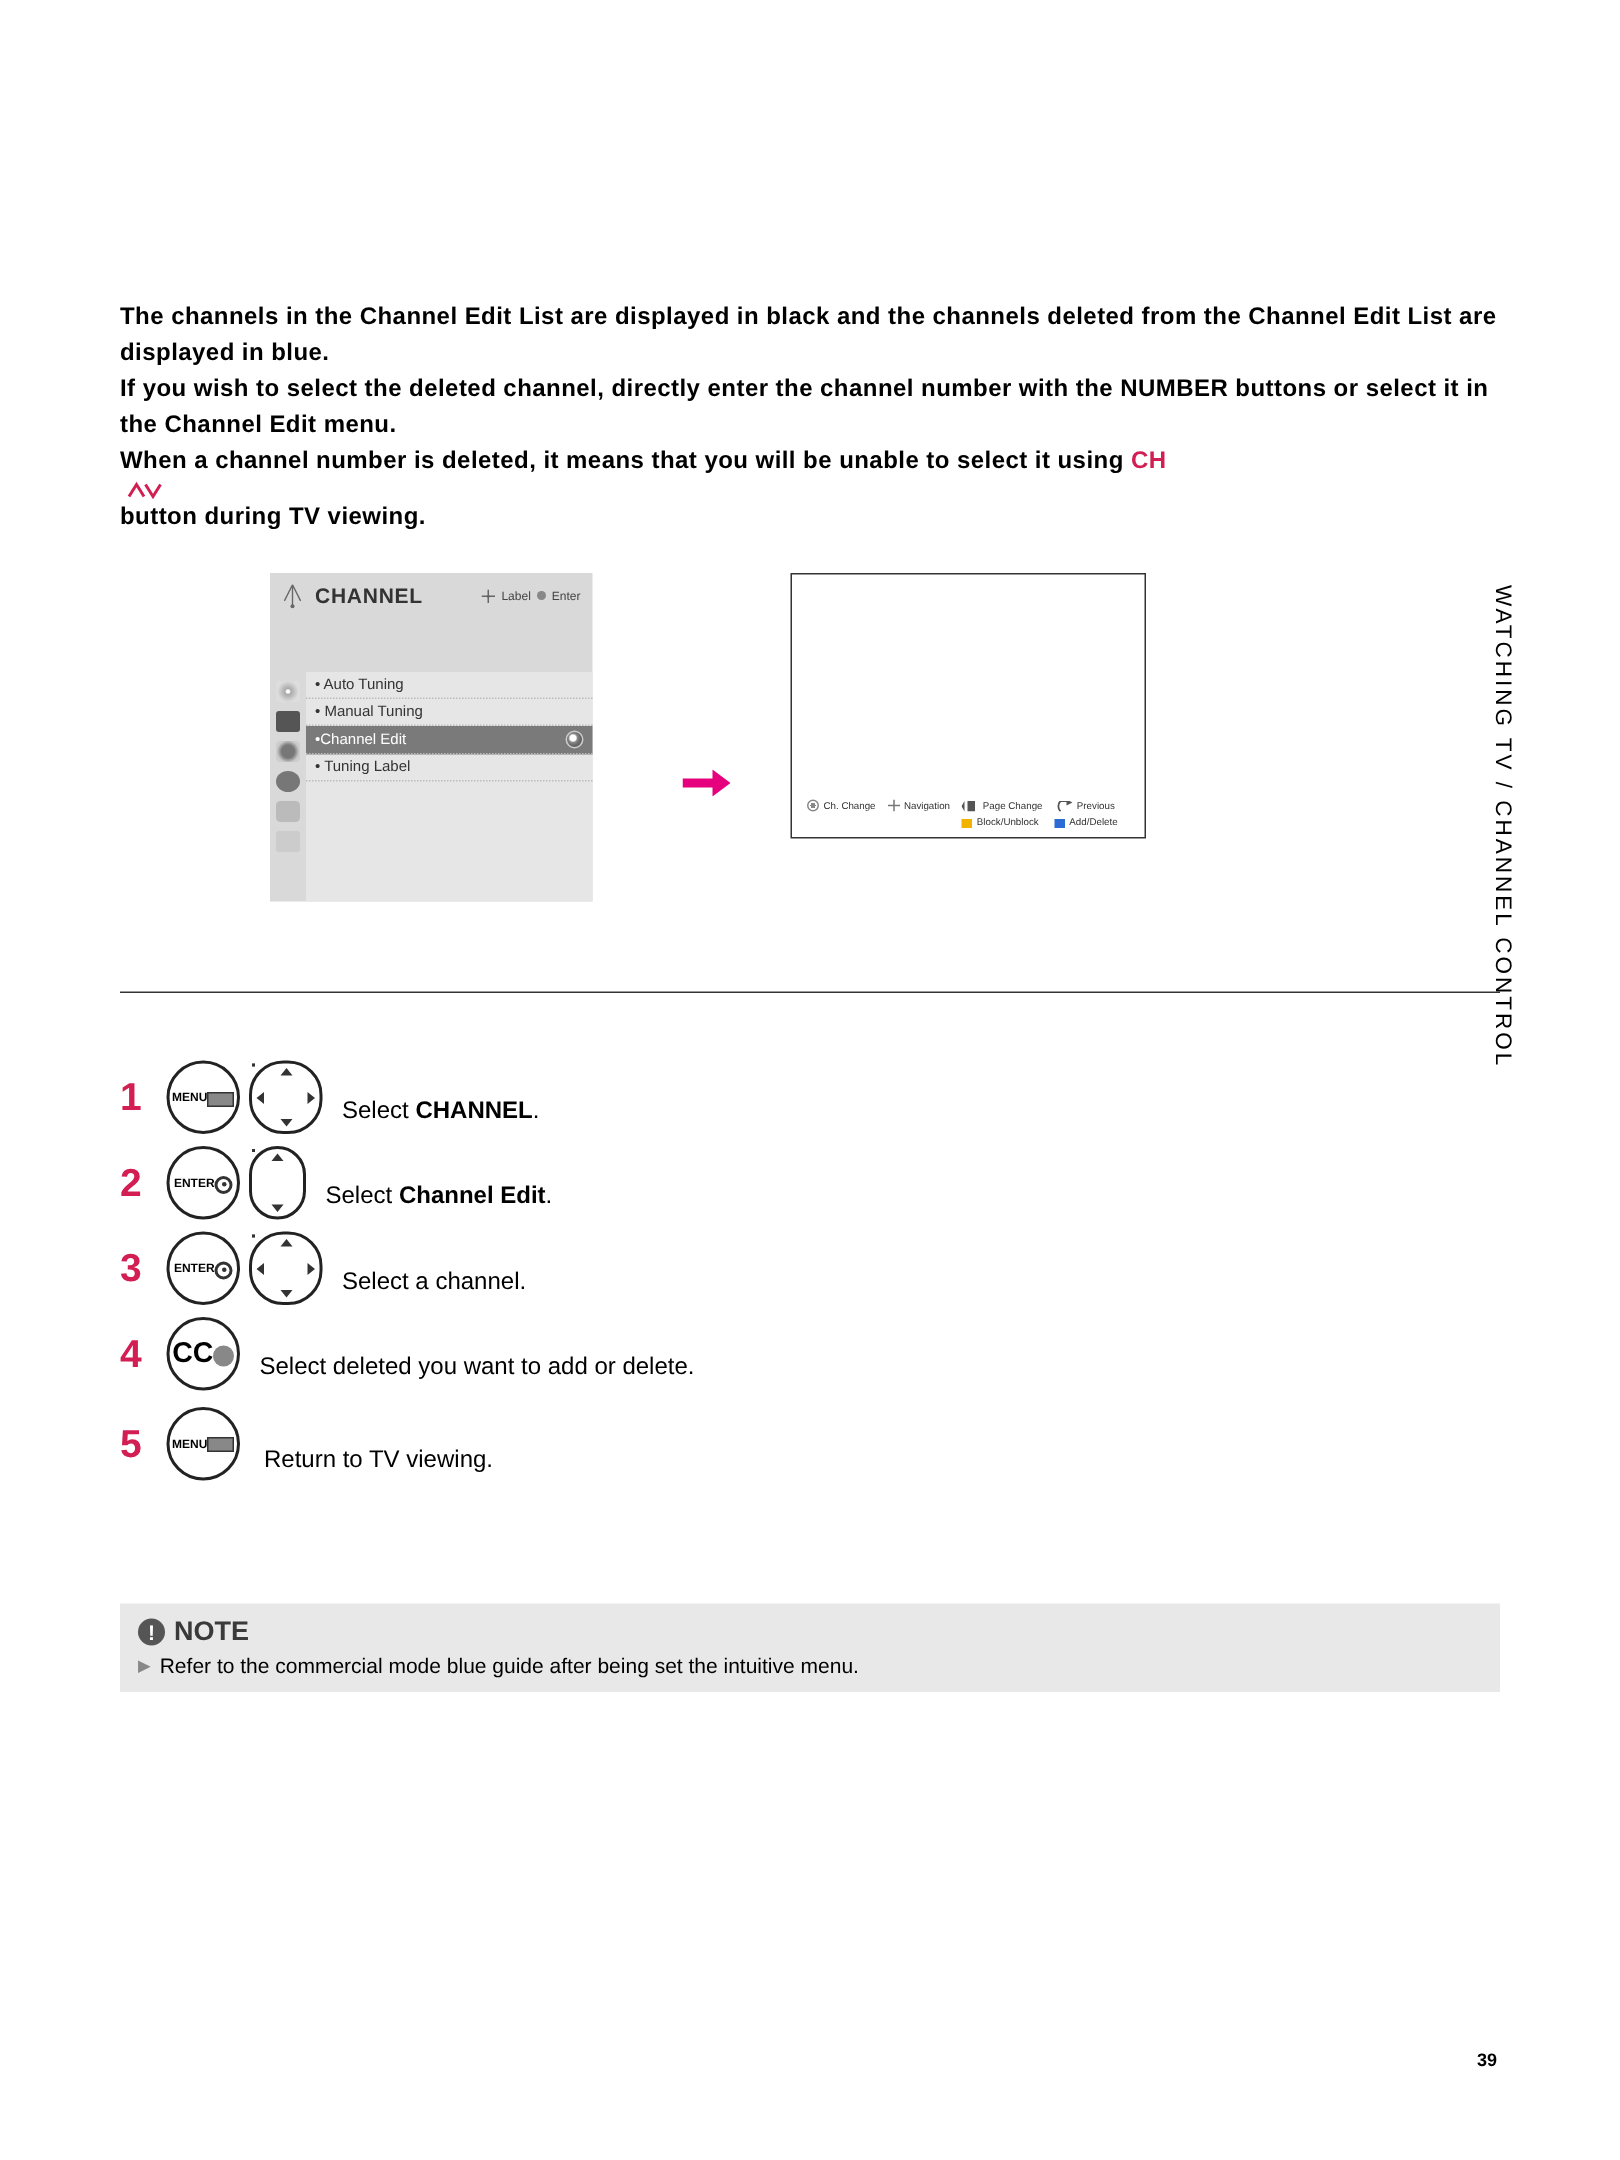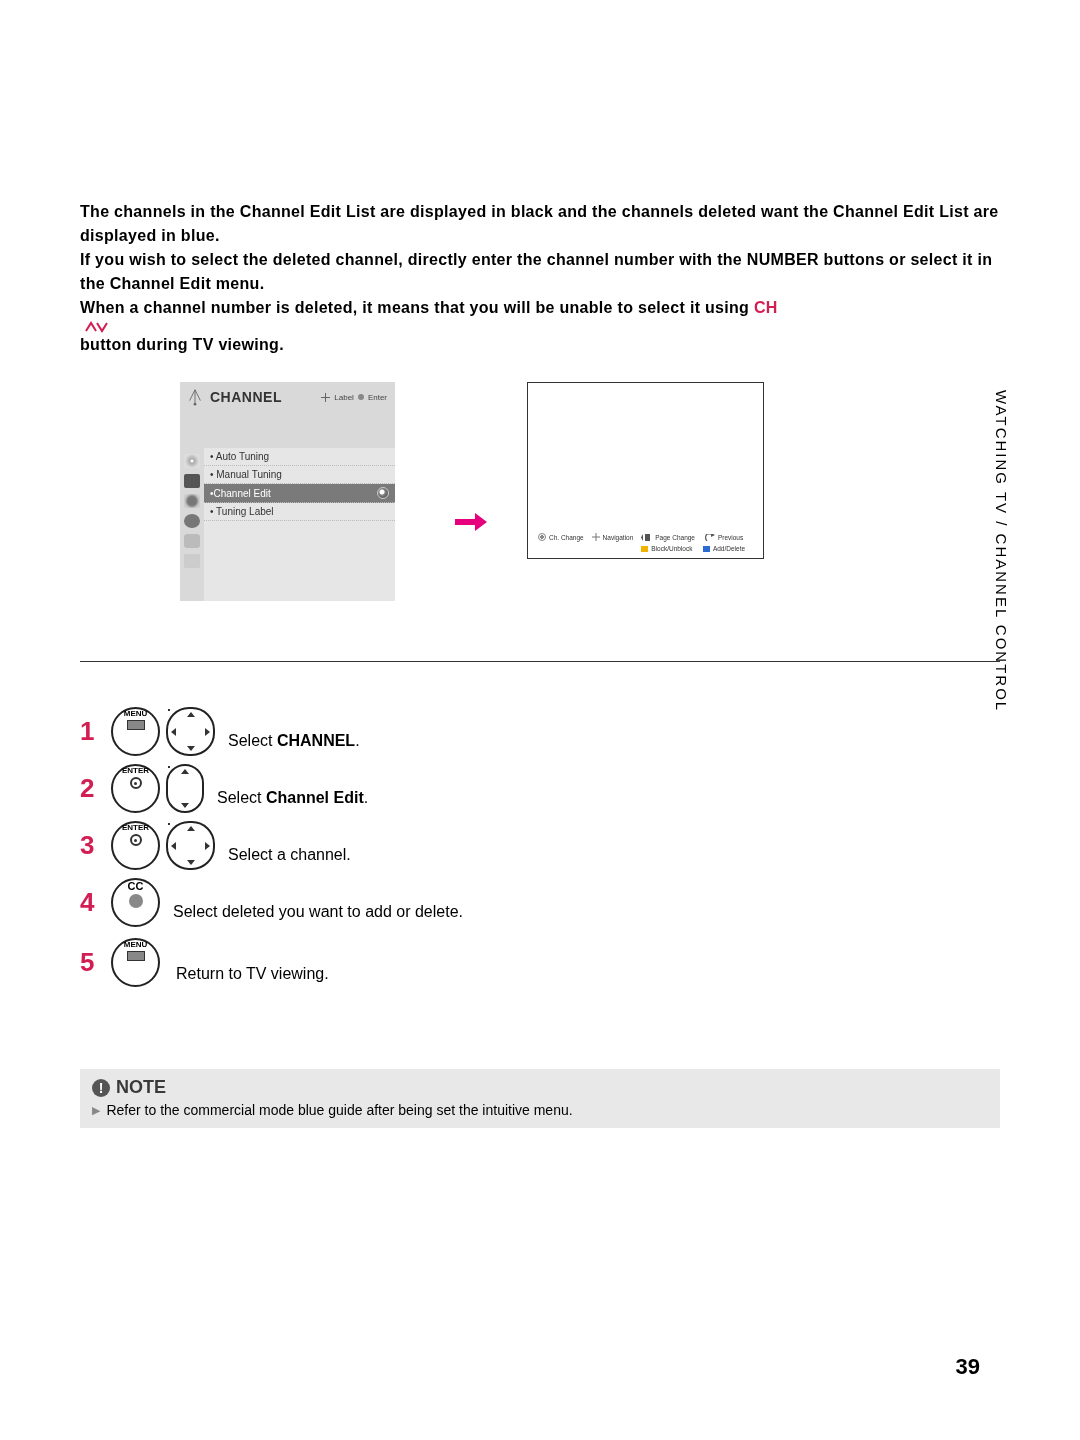--- a/index.html
+++ b/index.html
@@ -26,54 +26,54 @@
   .arrow-big{color:#e6007e;font-size:26px;font-weight:bold;align-self:center;margin:60px 40px 0 60px;}
   .list-screen{width:235px;height:175px;border:1px solid #333;background:#fff;position:relative;}
   .list-screen .legend{position:absolute;bottom:6px;left:0;right:0;font-size:6.5px;color:#333;display:grid;grid-template-columns:auto auto auto auto;row-gap:4px;padding:0 10px;}
   .list-screen .legend span{display:flex;align-items:center;gap:3px;}
   .list-screen .legend .sq{width:7px;height:6px;display:inline-block;}
   .side-tab{position:absolute;right:70px;top:390px;writing-mode:vertical-rl;font-size:15px;letter-spacing:2px;font-weight:500;}
   .divider{border-top:1px solid #333;margin-top:60px;}
   .steps{margin-top:45px;}
   .step{display:flex;align-items:center;margin-bottom:8px;}
   .step .num{color:#d21e52;font-size:26px;font-weight:bold;width:28px;}
-  .step .btn{width:45px;height:45px;border:2px solid #222;border-radius:50%;display:flex;flex-direction:column;align-items:center;font-size:8px;font-weight:bold;margin:0 3px;}
+  .step .btn{width:45px;height:45px;border:2px solid #222;border-radius:50%;display:flex;flex-direction:row;align-items:center;justify-content:center;font-size:8px;font-weight:bold;margin:0 3px;}
   .step .btn.menu .rect{width:16px;height:8px;background:#888;border:1px solid #333;margin-top:2px;}
   .step .btn.enter .circ{width:8px;height:8px;border:2px solid #333;border-radius:50%;margin-top:2px;display:flex;align-items:center;justify-content:center;}
   .step .btn.enter .circ:after{content:"";width:3px;height:3px;background:#333;border-radius:50%;}
-  .step .btn.cc .lab{font-size:11px;}
+  .step .btn.cc .lab{font-size:19px;}
   .step .btn.cc .grey{width:14px;height:14px;border-radius:50%;background:#888;margin-top:2px;}
   .step .pad{position:relative;width:45px;height:45px;border:2px solid #222;border-radius:23px;margin:0 3px;}
   .step .pad:before,.step .pad:after{content:"";position:absolute;background:#fff;border:1px solid #333;}
   .step .pad .tri{position:absolute;width:0;height:0;border-style:solid;}
   .pad .up{top:3px;left:50%;margin-left:-4px;border-width:0 4px 5px 4px;border-color:transparent transparent #333 transparent;}
   .pad .dn{bottom:3px;left:50%;margin-left:-4px;border-width:5px 4px 0 4px;border-color:#333 transparent transparent transparent;}
   .pad .lt{left:3px;top:50%;margin-top:-4px;border-width:4px 5px 4px 0;border-color:transparent #333 transparent transparent;}
   .pad .rt{right:3px;top:50%;margin-top:-4px;border-width:4px 0 4px 5px;border-color:transparent transparent transparent #333;}
   .step .txt{font-size:16px;margin-left:10px;align-self:flex-end;margin-bottom:6px;}
   .step .txt b{font-weight:bold;}
   .note-box{background:#e8e8e8;margin-top:80px;padding:8px 12px 10px 12px;}
   .note-box .nh{display:flex;align-items:center;font-weight:bold;font-size:18px;color:#3a3a3a;gap:6px;}
   .note-box .nh .ex{width:18px;height:18px;border-radius:50%;background:#555;color:#fff;display:flex;align-items:center;justify-content:center;font-size:14px;}
   .note-box .nb{font-size:14px;margin-top:4px;display:flex;align-items:flex-start;gap:6px;}
   .note-box .nb .tri{color:#888;font-size:11px;margin-top:2px;}
-  .pagenum{position:absolute;right:100px;bottom:60px;font-size:22px;font-weight:bold;}
+  .pagenum{position:absolute;right:82px;bottom:60px;font-size:12px;font-weight:bold;}
   svg{display:block;}
 </style>
 </head>
 <body>
 
 <div class="page">
 
   <div class="side-tab">WATCHING TV / CHANNEL CONTROL</div>
 
   <div class="content">
 
     <div class="intro">
-      <div>The channels in the Channel Edit List are displayed in black and the channels deleted want the Channel Edit List are displayed in blue.</div>
+      <div>The channels in the Channel Edit List are displayed in black and the channels deleted from the Channel Edit List are displayed in blue.</div>
       <div>If you wish to select the deleted channel, directly enter the channel number with the NUMBER buttons or select it in the Channel Edit menu.</div>
       <div>
         <span>When a channel number is deleted, it means that you will be unable to select it using </span><span class="ch-btn"><span>CH</span><svg class="arrow" width="30" height="13">
               <path d="M6 11 L11 3 L16 11" fill="none" stroke="#d21e52" stroke-width="2"></path>
               <path d="M17 3 L22 11 L27 3" fill="none" stroke="#d21e52" stroke-width="2"></path>
             </svg></span><span> button during TV viewing.</span>
       </div>
     </div>
 
     <div class="figure-row">

